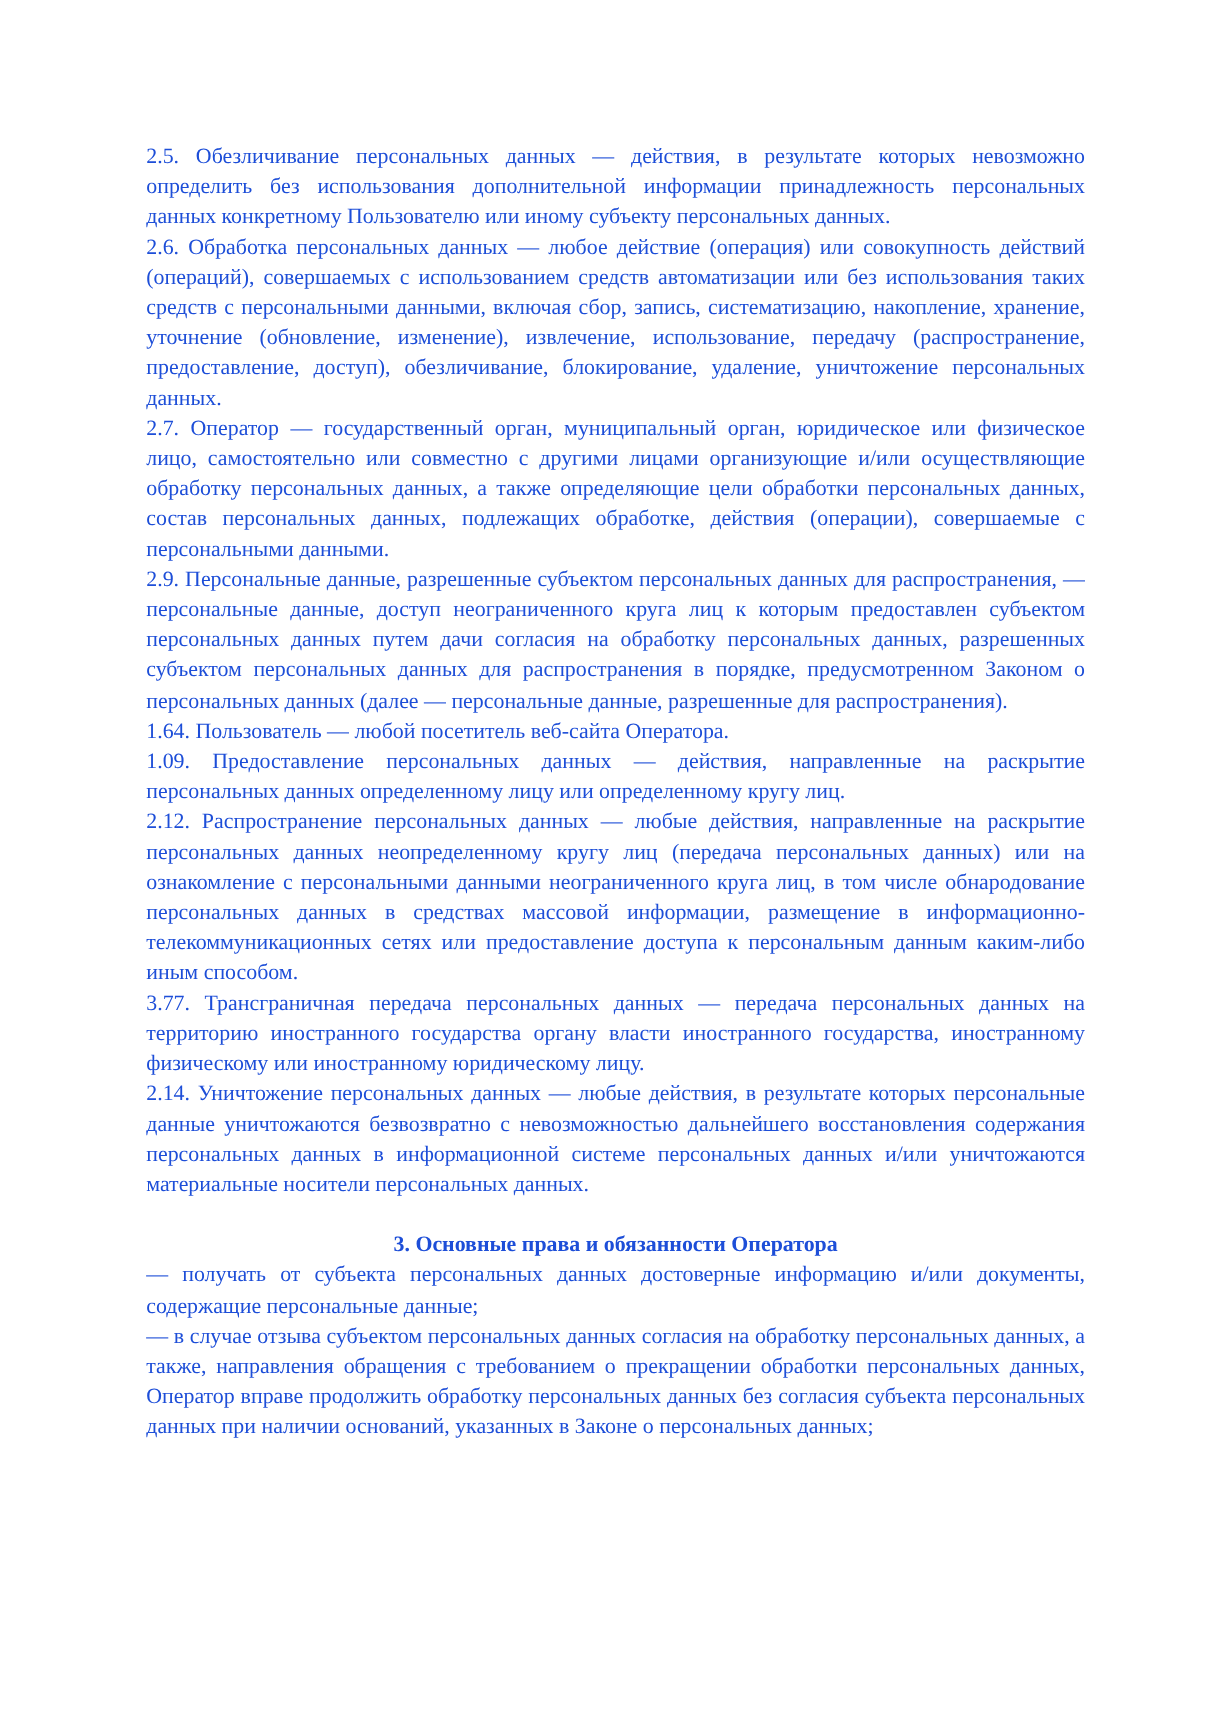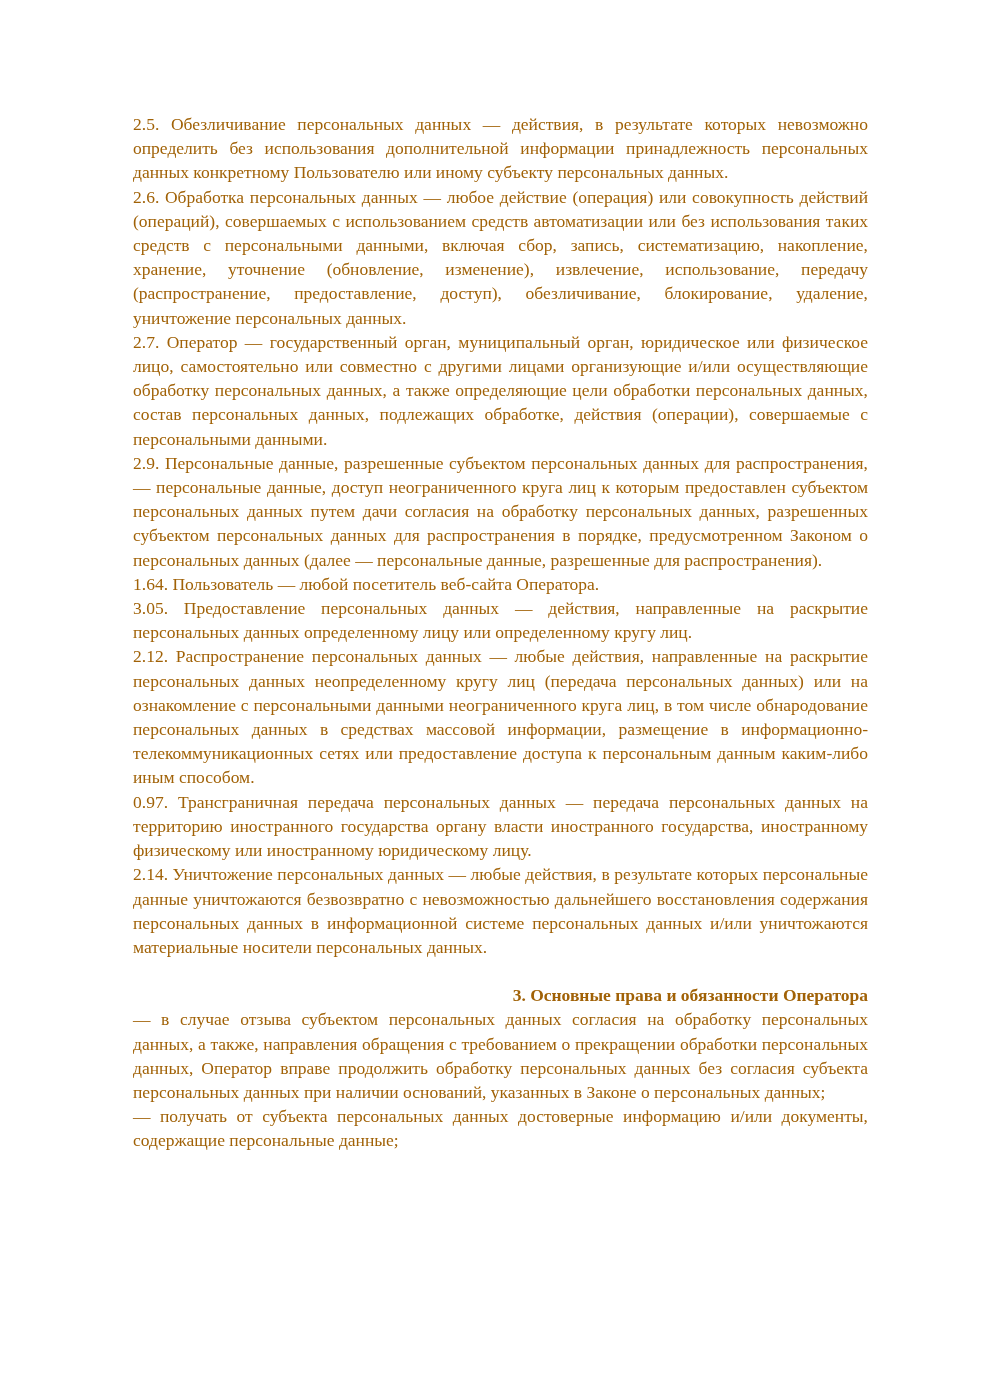--- a/index.html
+++ b/index.html
@@ -13,45 +13,44 @@
     height: 1388px;
     box-sizing: border-box;
     background: #ffffff;
     padding: 112px 114px 0 117px;
     overflow: hidden;
   }
   .doc-body {
     font-family: "Liberation Serif", "DejaVu Serif", serif;
     font-size: 17.5px;
     line-height: 24.2px;
-    color: #a16207;
-    margin-left: 16px;
+    color: #1d4ed8;
   }
   .doc-body p {
     margin: 0;
     padding: 0;
     text-align: justify;
   }
   .doc-body p.heading {
     font-weight: bold;
     margin-top: 24px;
-    text-align: right;
+    text-align: center;
   }
 </style>
 </head>
 <body>
 
 <main class="page">
   <div class="doc-body" id="doc-body">
       <p class="body">2.5. Обезличивание персональных данных — действия, в результате которых невозможно определить без использования дополнительной информации принадлежность персональных данных конкретному Пользователю или иному субъекту персональных данных.</p>
       <p class="body">2.6. Обработка персональных данных — любое действие (операция) или совокупность действий (операций), совершаемых с использованием средств автоматизации или без использования таких средств с персональными данными, включая сбор, запись, систематизацию, накопление, хранение, уточнение (обновление, изменение), извлечение, использование, передачу (распространение, предоставление, доступ), обезличивание, блокирование, удаление, уничтожение персональных данных.</p>
       <p class="body">2.7. Оператор — государственный орган, муниципальный орган, юридическое или физическое лицо, самостоятельно или совместно с другими лицами организующие и/или осуществляющие обработку персональных данных, а также определяющие цели обработки персональных данных, состав персональных данных, подлежащих обработке, действия (операции), совершаемые с персональными данными.</p>
       <p class="body">2.9. Персональные данные, разрешенные субъектом персональных данных для распространения, — персональные данные, доступ неограниченного круга лиц к которым предоставлен субъектом персональных данных путем дачи согласия на обработку персональных данных, разрешенных субъектом персональных данных для распространения в порядке, предусмотренном Законом о персональных данных (далее — персональные данные, разрешенные для распространения).</p>
       <p class="body">1.64. Пользователь — любой посетитель веб-сайта Оператора.</p>
-      <p class="body">3.05. Предоставление персональных данных — действия, направленные на раскрытие персональных данных определенному лицу или определенному кругу лиц.</p>
+      <p class="body">1.09. Предоставление персональных данных — действия, направленные на раскрытие персональных данных определенному лицу или определенному кругу лиц.</p>
       <p class="body">2.12. Распространение персональных данных — любые действия, направленные на раскрытие персональных данных неопределенному кругу лиц (передача персональных данных) или на ознакомление с персональными данными неограниченного круга лиц, в том числе обнародование персональных данных в средствах массовой информации, размещение в информационно-телекоммуникационных сетях или предоставление доступа к персональным данным каким-либо иным способом.</p>
-      <p class="body">0.97. Трансграничная передача персональных данных — передача персональных данных на территорию иностранного государства органу власти иностранного государства, иностранному физическому или иностранному юридическому лицу.</p>
+      <p class="body">3.77. Трансграничная передача персональных данных — передача персональных данных на территорию иностранного государства органу власти иностранного государства, иностранному физическому или иностранному юридическому лицу.</p>
       <p class="body">2.14. Уничтожение персональных данных — любые действия, в результате которых персональные данные уничтожаются безвозвратно с невозможностью дальнейшего восстановления содержания персональных данных в информационной системе персональных данных и/или уничтожаются материальные носители персональных данных.</p>
       <p class="heading">3. Основные права и обязанности Оператора</p>
+      <p class="body">— получать от субъекта персональных данных достоверные информацию и/или документы, содержащие персональные данные;</p>
       <p class="body">— в случае отзыва субъектом персональных данных согласия на обработку персональных данных, а также, направления обращения с требованием о прекращении обработки персональных данных, Оператор вправе продолжить обработку персональных данных без согласия субъекта персональных данных при наличии оснований, указанных в Законе о персональных данных;</p>
-      <p class="body">— получать от субъекта персональных данных достоверные информацию и/или документы, содержащие персональные данные;</p>
     </div>
 </main>
 
 </body></html>

